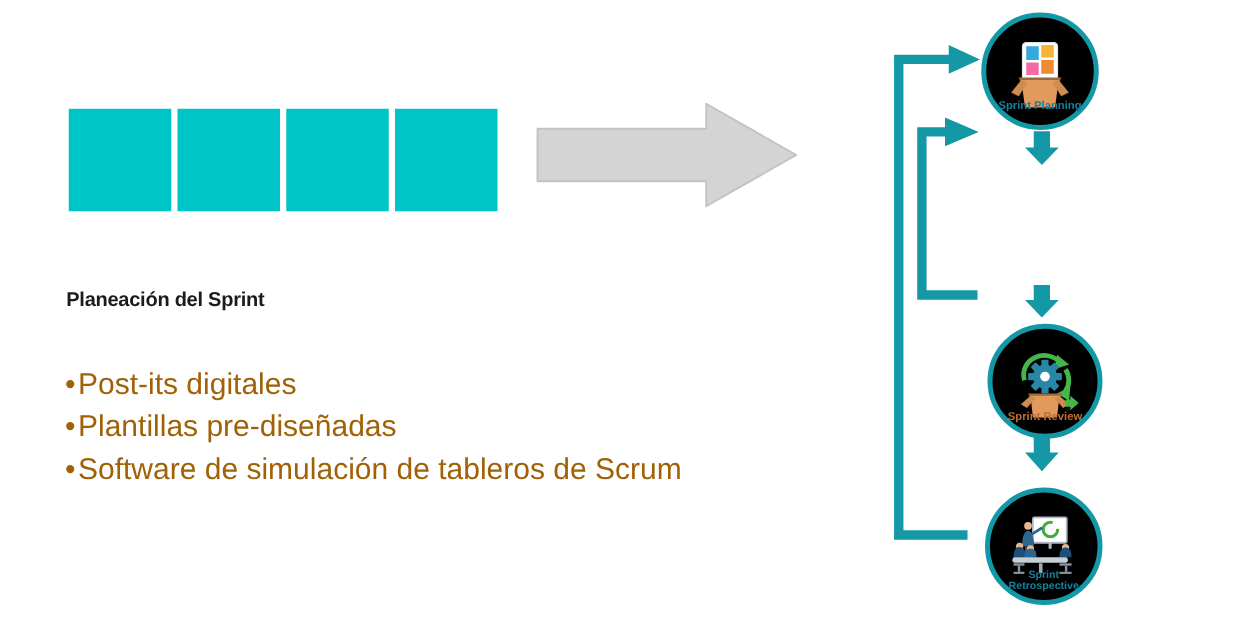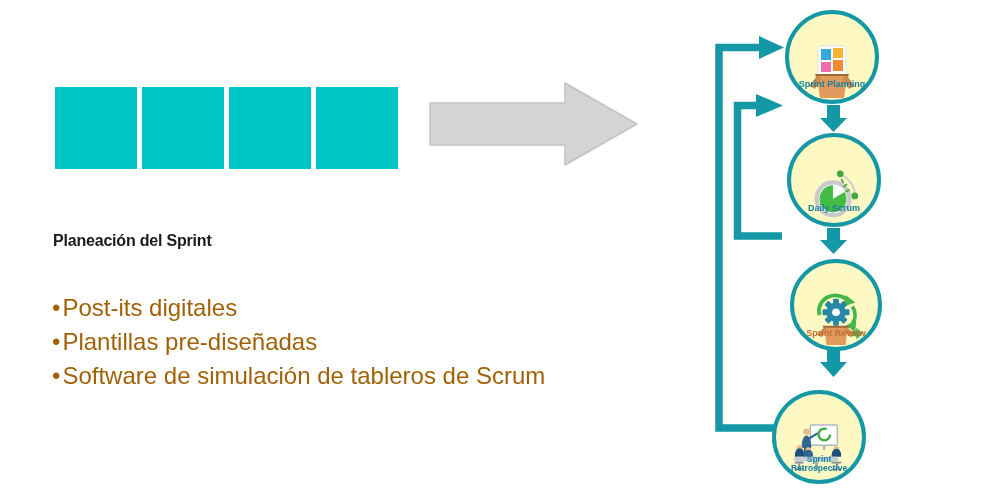--- a/index.html
+++ b/index.html
@@ -15,36 +15,36 @@
 
   
   .title{position:absolute;left:53px;top:232px;margin:0;font-size:16px;font-weight:700;
          color:#1b1b1b;letter-spacing:-0.2px;}
   .bullets{position:absolute;left:52px;top:291px;margin:0;padding:0;list-style:none;}
   .bullets li{font-size:24px;line-height:34px;color:#a16207;white-space:nowrap;}
   .marker{margin-right:2px;}
 
   
   .connectors{position:absolute;left:0;top:0;pointer-events:none;}
-  .node{position:absolute;border-radius:50%;background:#fef9c3;border:4px solid #1498A6;
-        box-sizing:border-box;display:flex;justify-content:center;align-items:flex-end;}
+  .node{position:absolute;border-radius:50%;background:#000000;border:4px solid #1498A6;
+        box-sizing:border-box;display:flex;justify-content:center;align-items:center;}
   .nlabel{position:absolute;left:4%;right:4%;text-align:center;font-weight:700;line-height:1.12;}
   .n-sp{left:785px;top:10px;width:94px;height:94px;}
   .n-sp .icon{margin-top:5px;}
   .n-sp .nlabel{bottom:11px;font-size:9px;}
   .n-ds{left:787px;top:133px;width:94px;height:94px;}
   .n-ds .icon{margin-top:7px;}
   .n-ds .nlabel{bottom:10px;font-size:9px;}
   .n-br{left:898px;top:142px;width:92px;height:92px;}
   .n-br .icon{margin-top:8px;}
   .n-br .nlabel{bottom:5px;font-size:8.5px;}
   .n-srv{left:790px;top:259px;width:92px;height:92px;}
   .n-srv .icon{margin-top:6px;}
   .n-srv .nlabel{bottom:9px;font-size:9px;}
-  .n-srt{left:772px;top:390px;width:94px;height:94px;}
+  .n-srt{left:788px;top:390px;width:94px;height:94px;}
   .n-srt .icon{margin-top:6px;}
   .n-srt .nlabel{bottom:6px;font-size:8.5px;}
 </style>
 </head>
 <body>
 
 <div class="slide">
 
   <div class="squares">
     <div class="sq" style="background-color: rgb(0, 197, 198);"></div>
@@ -95,31 +95,20 @@
       <rect x="15" y="18" width="10" height="10" fill="#F26CA7"></rect>
       <rect x="27" y="16" width="10" height="11" fill="#F08A33"></rect>
       <polygon points="9,30 43,30 41,36 11,36" fill="#9C6A38"></polygon>
       <polygon points="11,32 41,32 38,54 14,54" fill="#E2995B"></polygon>
       <polygon points="11,32 3,42 9,45 16,34" fill="#CE8C4F"></polygon>
       <polygon points="41,32 49,42 43,45 36,34" fill="#CE8C4F"></polygon>
     </svg>
     <span class="nlabel" style="color: rgb(20, 128, 158);">Sprint Planning</span>
   </div>
 
-  <div class="node n-ds">
-    <svg class="icon" width="58" height="56" viewBox="0 0 60 58">
-      <path d="M37,8 A25 25 0 0 1 52,29" fill="none" stroke="#CFCFCF" stroke-width="2"></path>
-      <circle cx="36.5" cy="7" r="3.5" fill="#42A93C"></circle>
-      <circle cx="51.5" cy="30" r="3.5" fill="#42A93C"></circle>
-      <circle cx="29" cy="33" r="17" fill="#fff" stroke="#C9C9C9" stroke-width="4.5"></circle>
-      <path d="M29,33 L29,19 A14 14 0 1 0 41.1,26 Z" fill="#45BD45"></path>
-      <path d="M38,13 l1.5,3 M43,18 l-2.5,2.2 M45.5,24 l-3,1.2" stroke="#42A93C" stroke-width="1.8" stroke-linecap="round"></path>
-    </svg>
-    <span class="nlabel" style="color: rgb(20, 128, 158);">Daily Scrum</span>
-  </div>
 
 
   <div class="node n-srv">
     <svg class="icon" width="54" height="56" viewBox="0 0 56 58">
       <path d="M11,25 A17 16 0 0 1 41,11" fill="none" stroke="#45B649" stroke-width="4"></path>
       <polygon points="38,4 48,12 36,16" fill="#45B649"></polygon>
       <path d="M45,16 A16 16 0 0 1 45,34" fill="none" stroke="#45B649" stroke-width="4"></path>
       <polygon points="49,30 38,36 48,42" fill="#45B649"></polygon>
       <g fill="#2787A7">
         <g transform="translate(28,22)">

